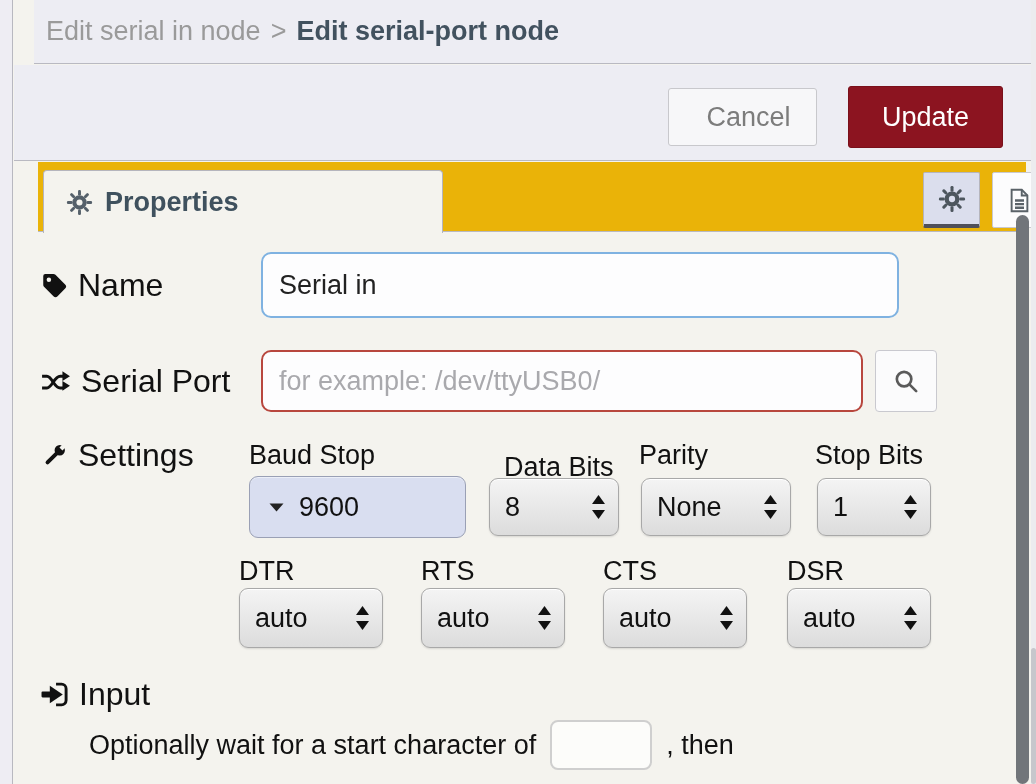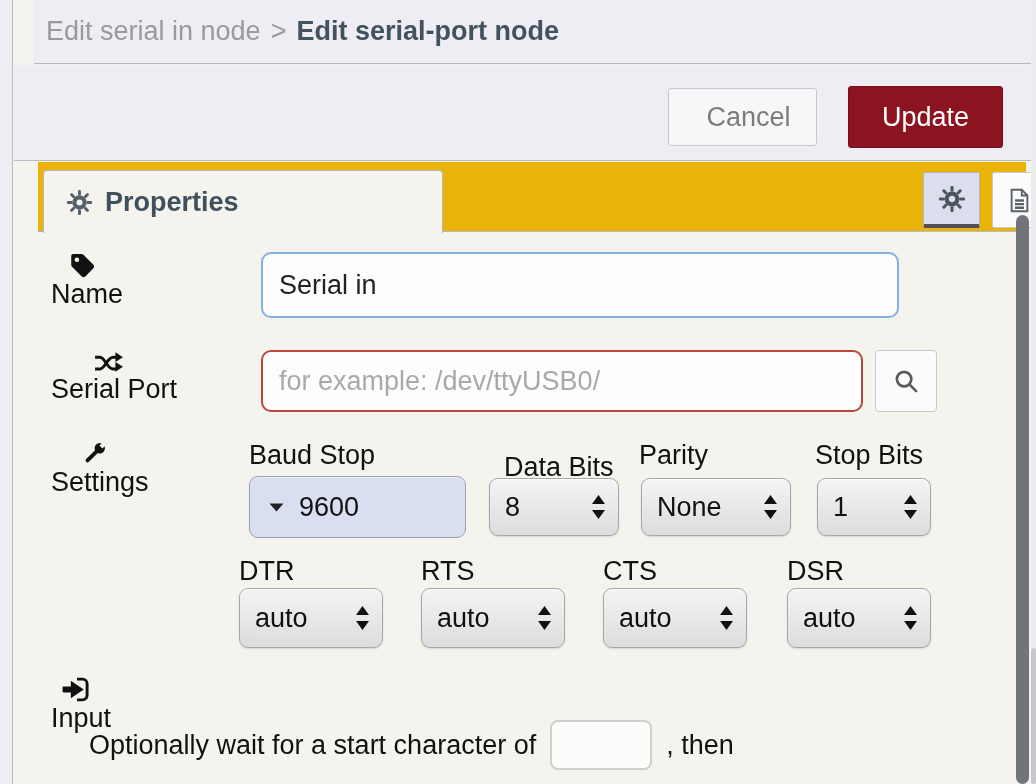--- a/index.html
+++ b/index.html
@@ -25,21 +25,21 @@
   
   .tabbar{position:absolute;left:14px;top:162px;right:10px;height:70px;background:#eab308;margin-left:24px;}
   .tabbar .bottom-line{position:absolute;left:0;right:0;bottom:0;height:1px;background:#b9b9c1;}
   .tab-active{position:absolute;left:5px;top:8px;width:400px;height:63px;background:#f4f3ee;border:1px solid #b5b5bd;border-bottom:none;border-radius:4px 4px 0 0;display:flex;align-items:center;padding-left:22px;z-index:2;}
   .tab-active .tab-label{font-size:27px;font-weight:bold;color:#3f515e;margin-left:12px;}
   .icon-btn{position:absolute;top:10px;height:56px;display:flex;align-items:center;justify-content:center;border-radius:2px;cursor:pointer;}
   .icon-btn.gear-btn{left:885px;width:57px;background:#dbdeed;border:1px solid #b5b5bd;border-bottom:4px solid #50505a;}
   .icon-btn.doc-btn{left:954px;width:55px;background:#fcfcfd;border:1px solid #c9c9cf;}
   
   .content{position:absolute;left:14px;top:232px;width:1004px;height:552px;background:#f4f3ee;}
-  .field-label{position:absolute;display:flex;align-items:center;font-size:27px;color:#111;flex-direction:column;}
+  .field-label{position:absolute;display:flex;align-items:center;font-size:32px;color:#111;}
   .field-label .lbl-txt{margin-left:10px;}
   .txt-input{position:absolute;font-family:"Liberation Sans",sans-serif;font-size:27px;color:#222;background:#fdfdfe;padding:0 16px;outline:none;}
   .name-input{left:247px;top:20px;width:638px;height:66px;border:2px solid #7fb2e1;border-radius:10px;}
   .serial-input{left:247px;top:118px;width:602px;height:62px;border:2px solid #b8473e;border-radius:10px;}
   .serial-input::placeholder{color:#a9a9ad;}
   .search-btn{position:absolute;left:861px;top:118px;width:62px;height:62px;background:#fbfbfc;border:1px solid #c9c9cf;border-radius:4px;display:flex;align-items:center;justify-content:center;cursor:pointer;}
   .col-label{position:absolute;font-size:27px;color:#111;white-space:nowrap;}
   
   .baud-drop{position:absolute;left:235px;top:244px;width:217px;height:62px;background:#d9def0;border:1px solid #9aa0b5;border-radius:9px;display:flex;align-items:center;padding-left:18px;cursor:pointer;box-shadow:inset 0 1px 0 rgba(255,255,255,.5);}
   .baud-drop .val{font-size:27px;color:#111;margin-left:14px;}

